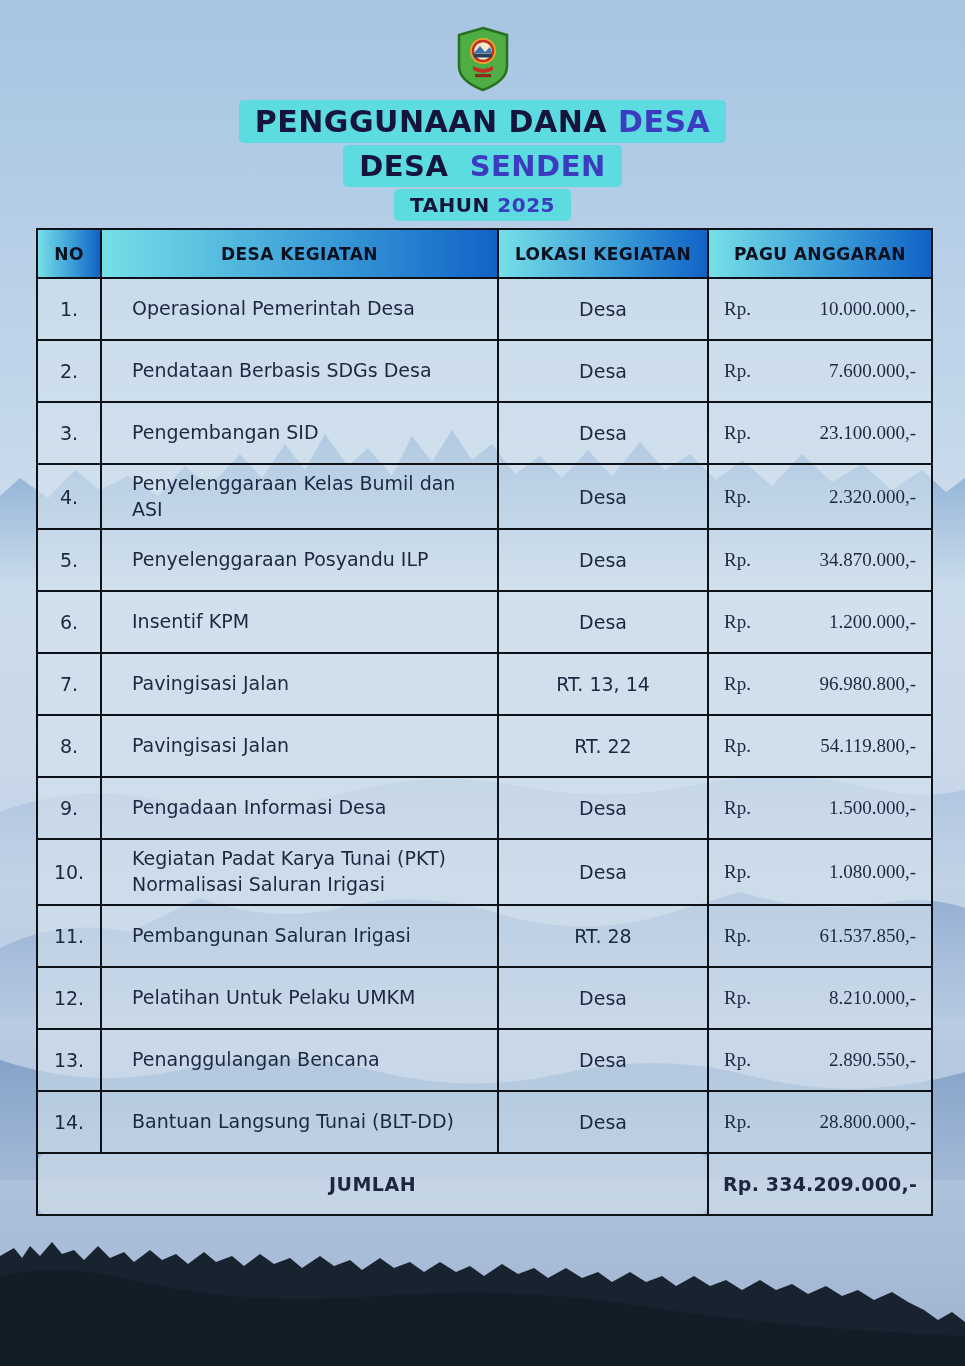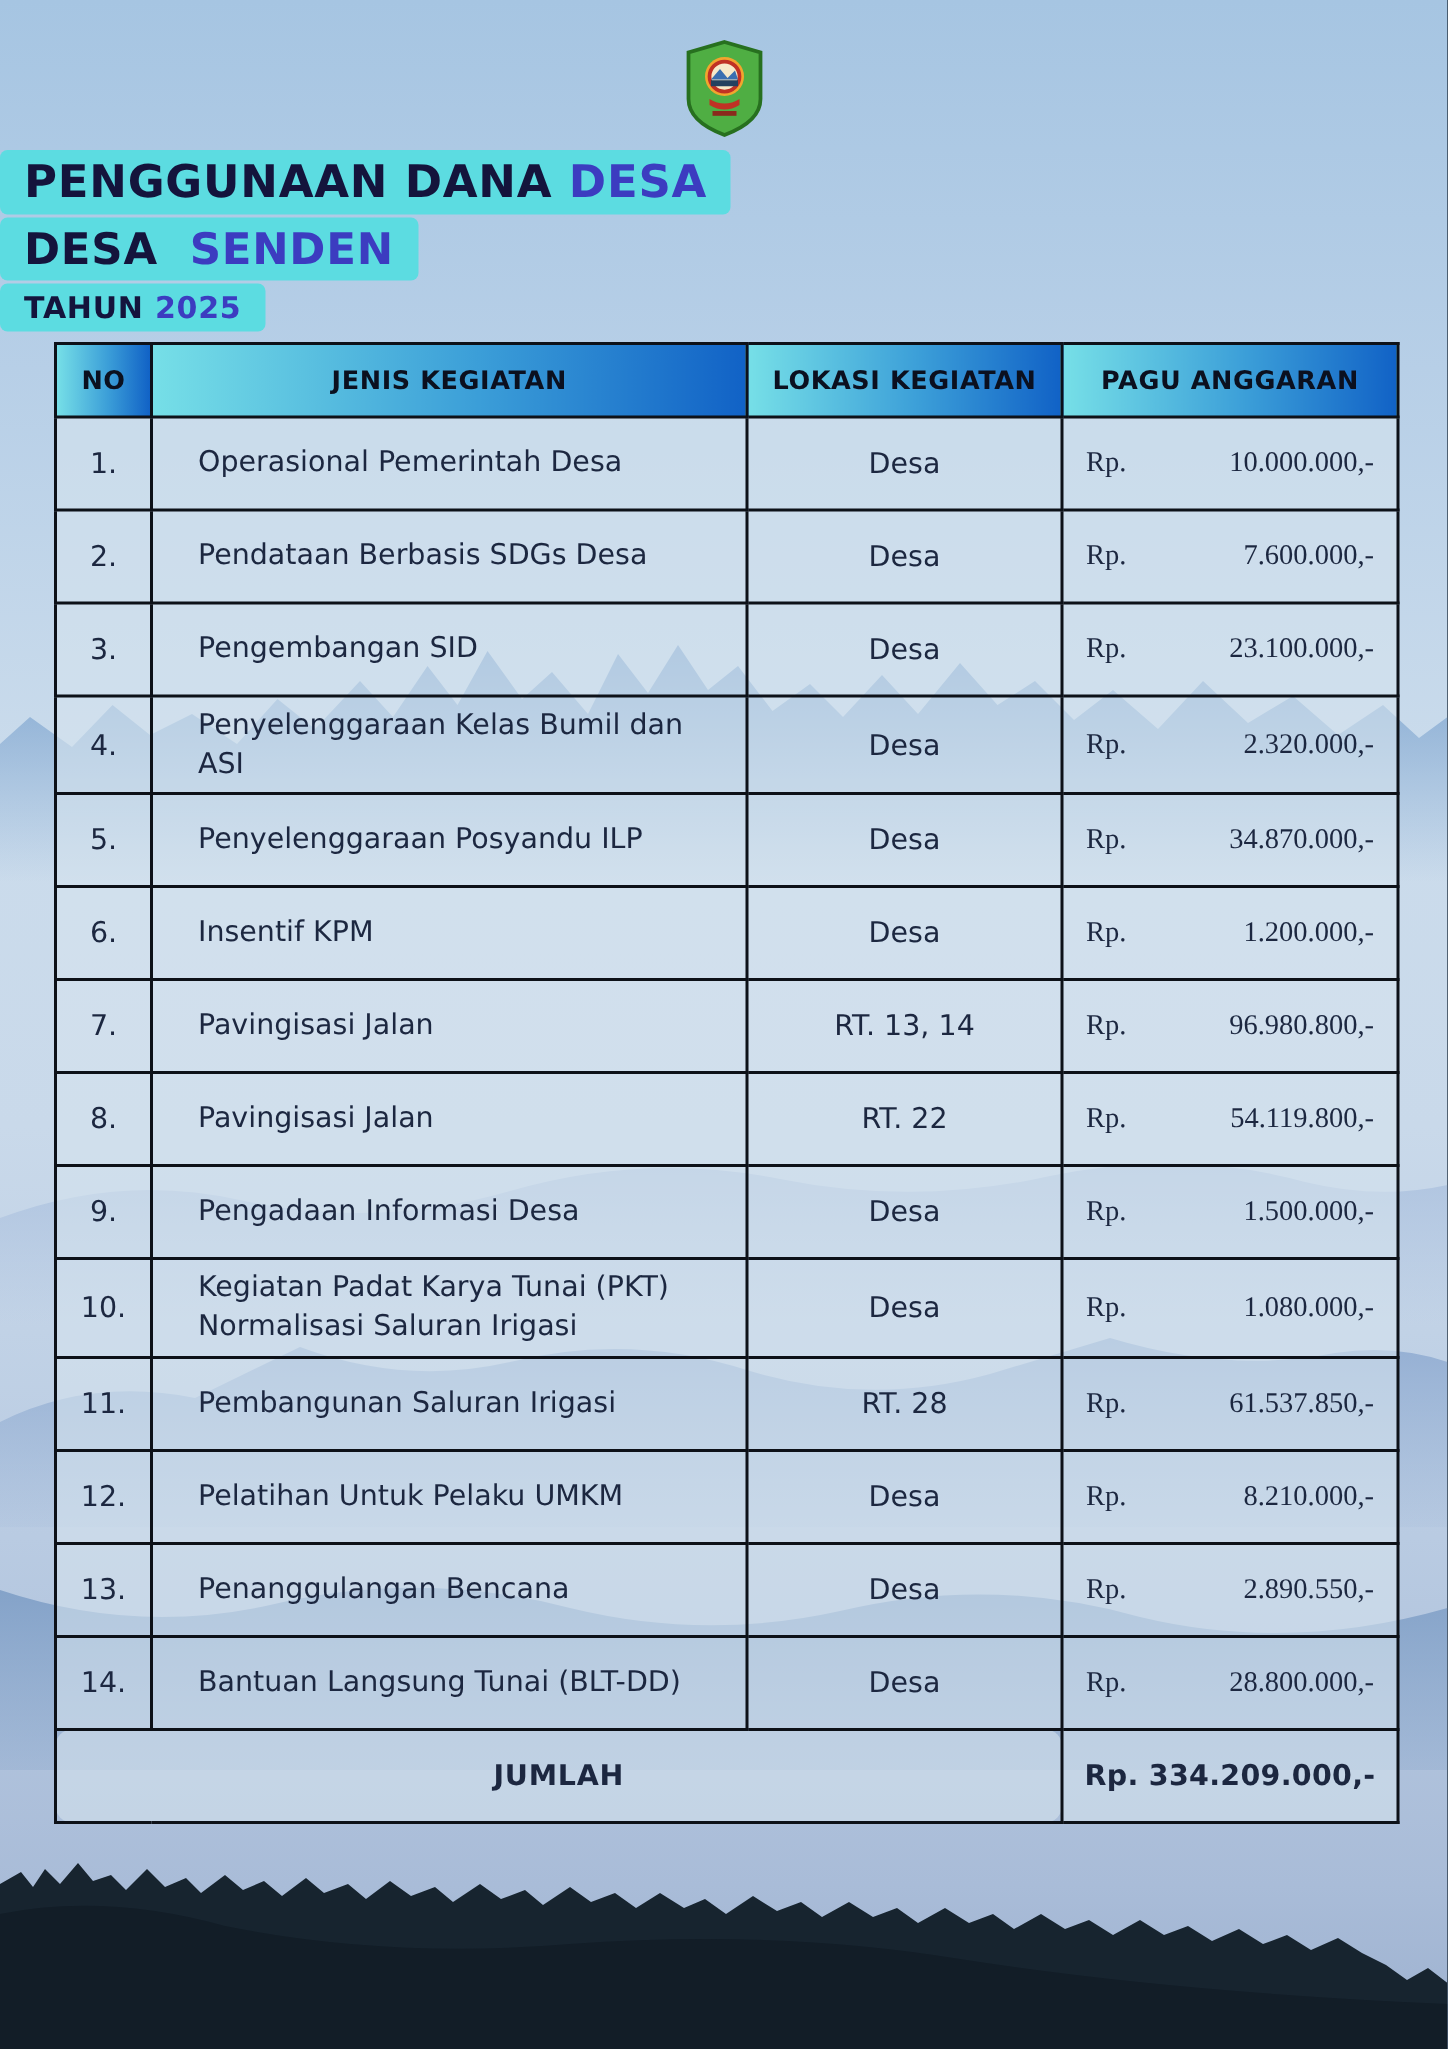--- a/index.html
+++ b/index.html
@@ -8,21 +8,21 @@
 
   .page {
     position:relative; width:965px; height:1366px; margin:0 auto;
     overflow:hidden;
     background:linear-gradient(180deg,#a6c5e2 0%,#b7cfe7 18%,#cbdcec 38%,#c9d9ea 55%,#b9cbe2 75%,#a9bcd8 92%,#9db1cf 100%);
   }
   .bg-layer { position:absolute; left:0; width:100%; pointer-events:none; }
 
   
   .logo-wrap { position:absolute; top:26px; left:50%; transform:translateX(-50%); }
-  .titles { position:absolute; top:99px; left:0; width:100%; }
+  .titles { position:absolute; top:99px; left:0; width:100%; text-align:center; }
   .hl {
     display:inline-block; background:#5cdce1; border-radius:5px;
     padding:4px 16px; margin:1px 0;
     font-weight:800; letter-spacing:.5px;
   }
   .t1 { font-size:30px; }
   .t2 { font-size:29px; }
   .t3 { font-size:20px; }
   .tw-dark   { color:#14143c; }
   .tw-accent { color:#3c3cc0; }
@@ -133,21 +133,21 @@
   <table class="budget">
     <colgroup>
         <col style="width:64px">
         <col style="width:397px">
         <col style="width:210px">
         <col style="width:224px">
       </colgroup>
     <thead>
       <tr>
         <th>NO</th>
-        <th>JENIS KEGIATAN</th>
+        <th>DESA KEGIATAN</th>
         <th>LOKASI KEGIATAN</th>
         <th>PAGU ANGGARAN</th>
       </tr>
     </thead>
     <tbody id="rows">
         <tr>
           <td class="c-no">1.</td>
           <td class="c-keg">Operasional Pemerintah Desa</td>
           <td class="c-lok">Desa</td>
           <td class="c-pagu">

